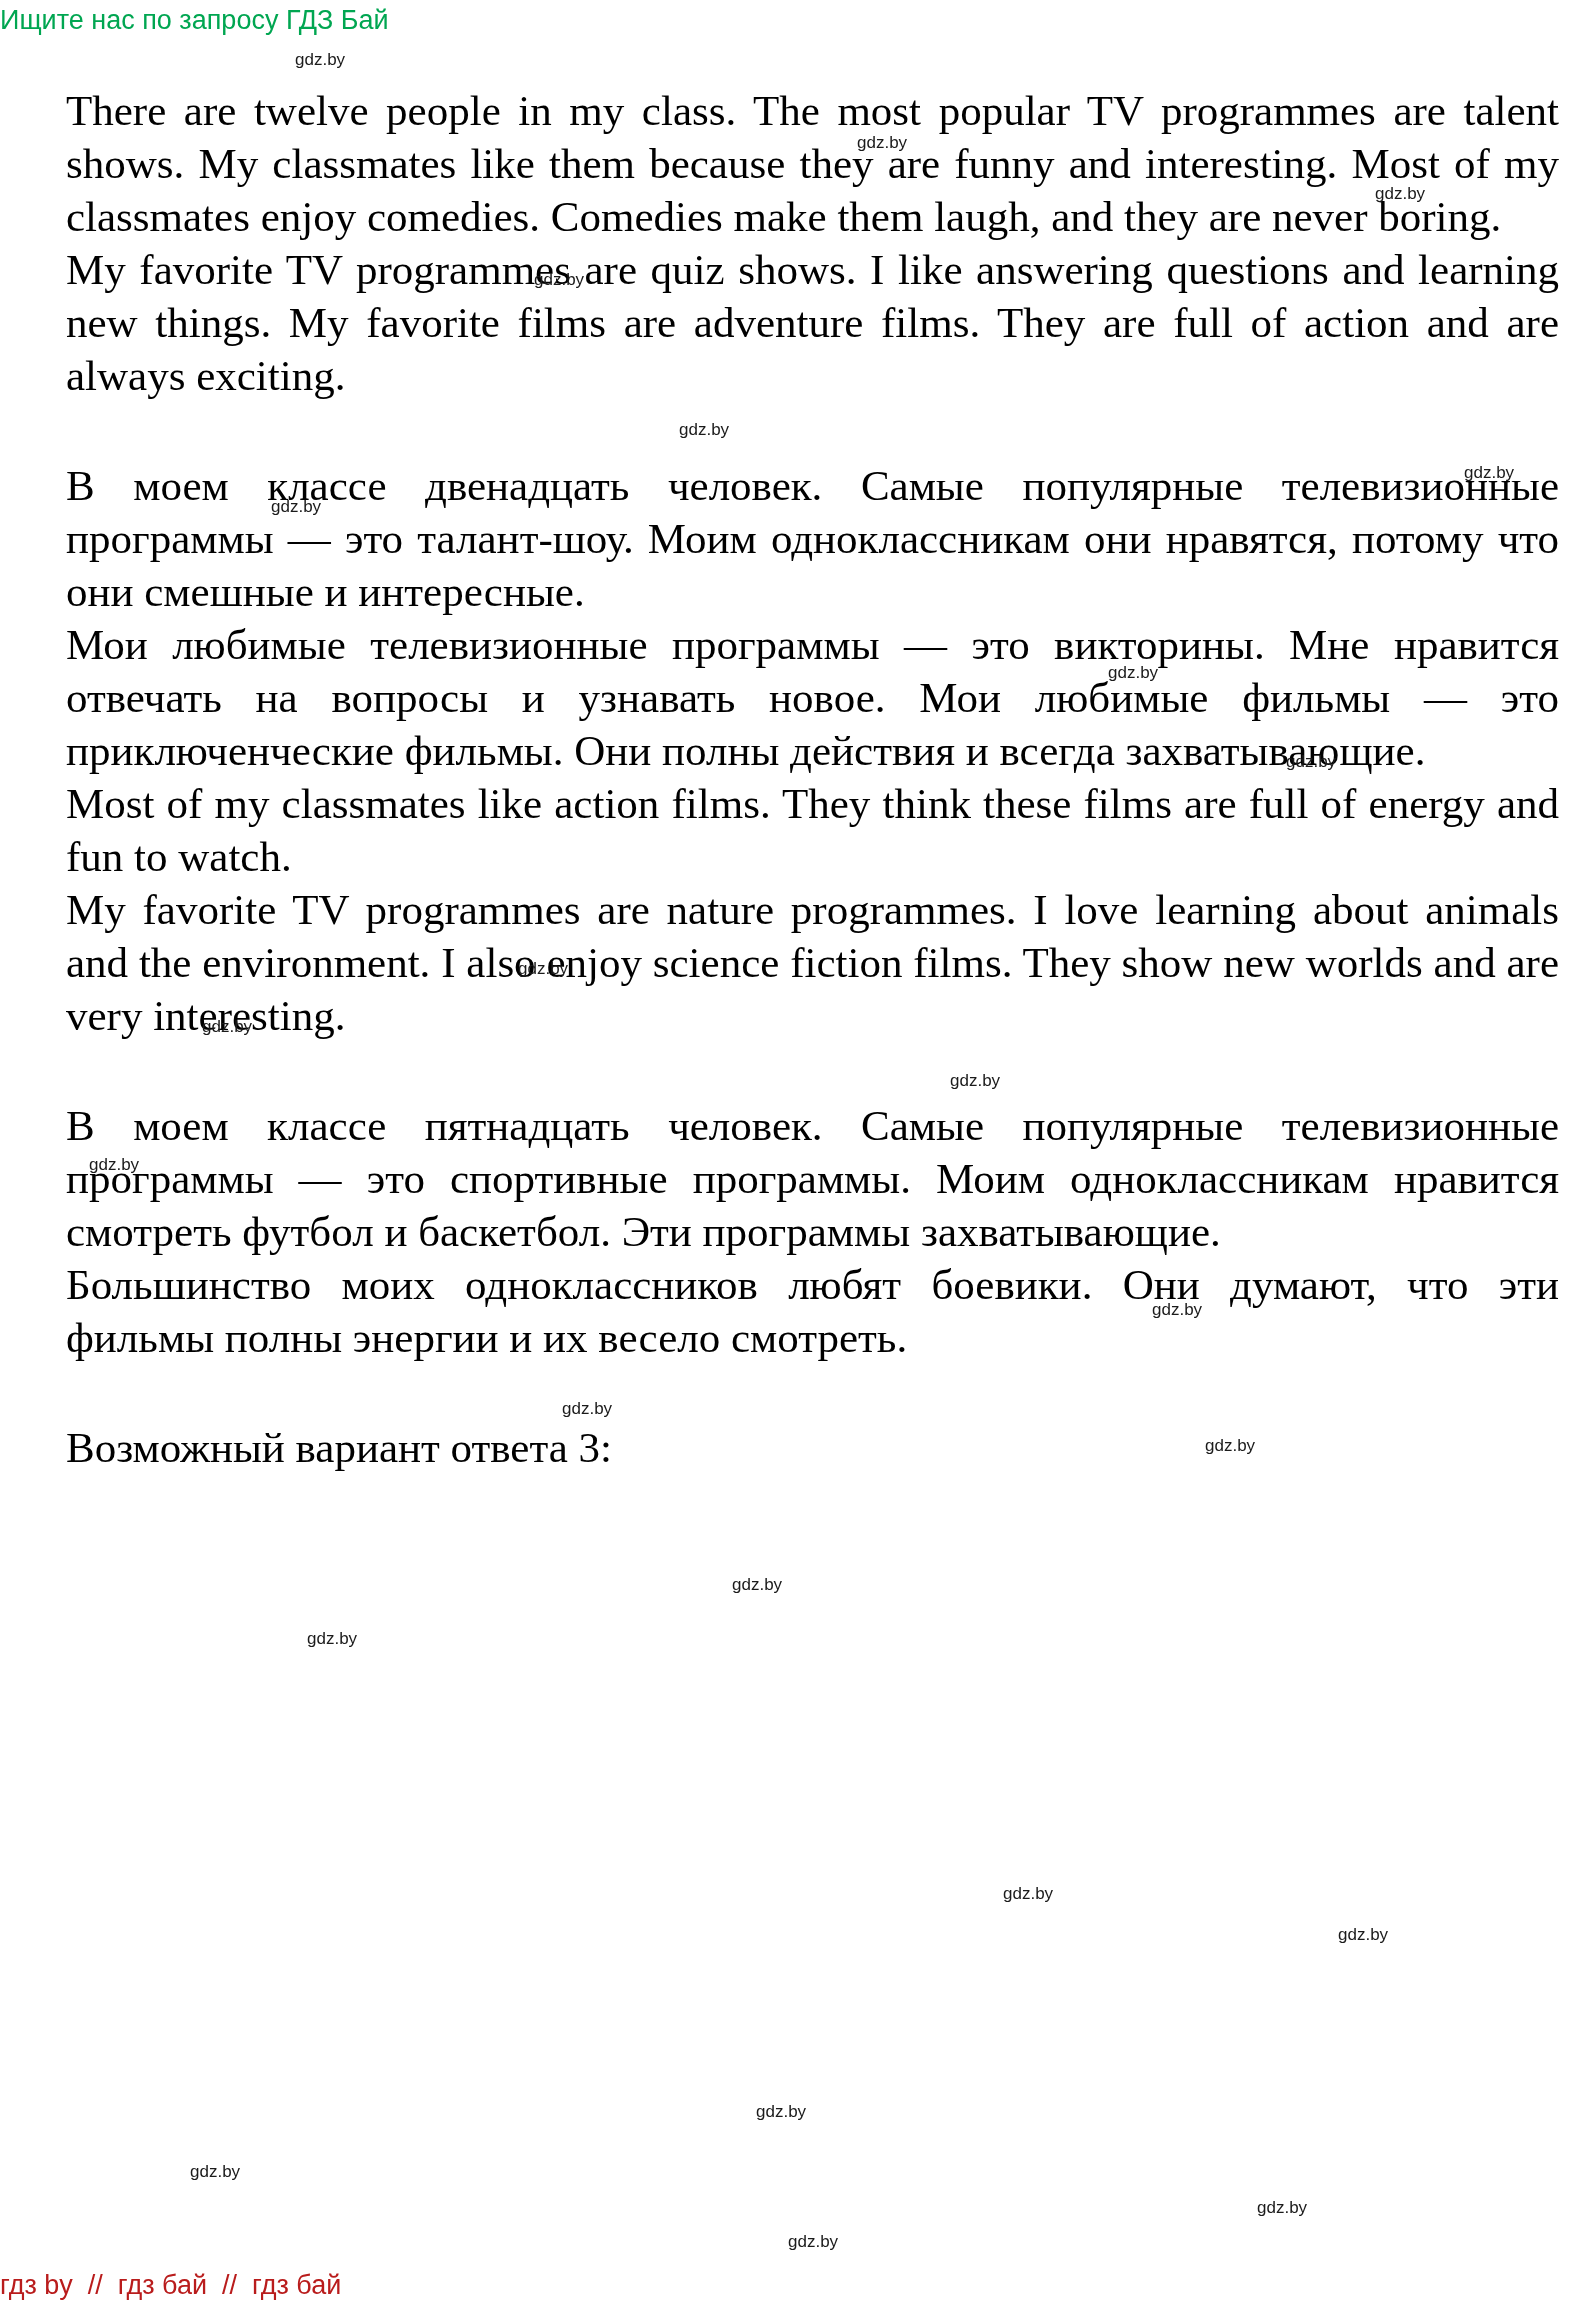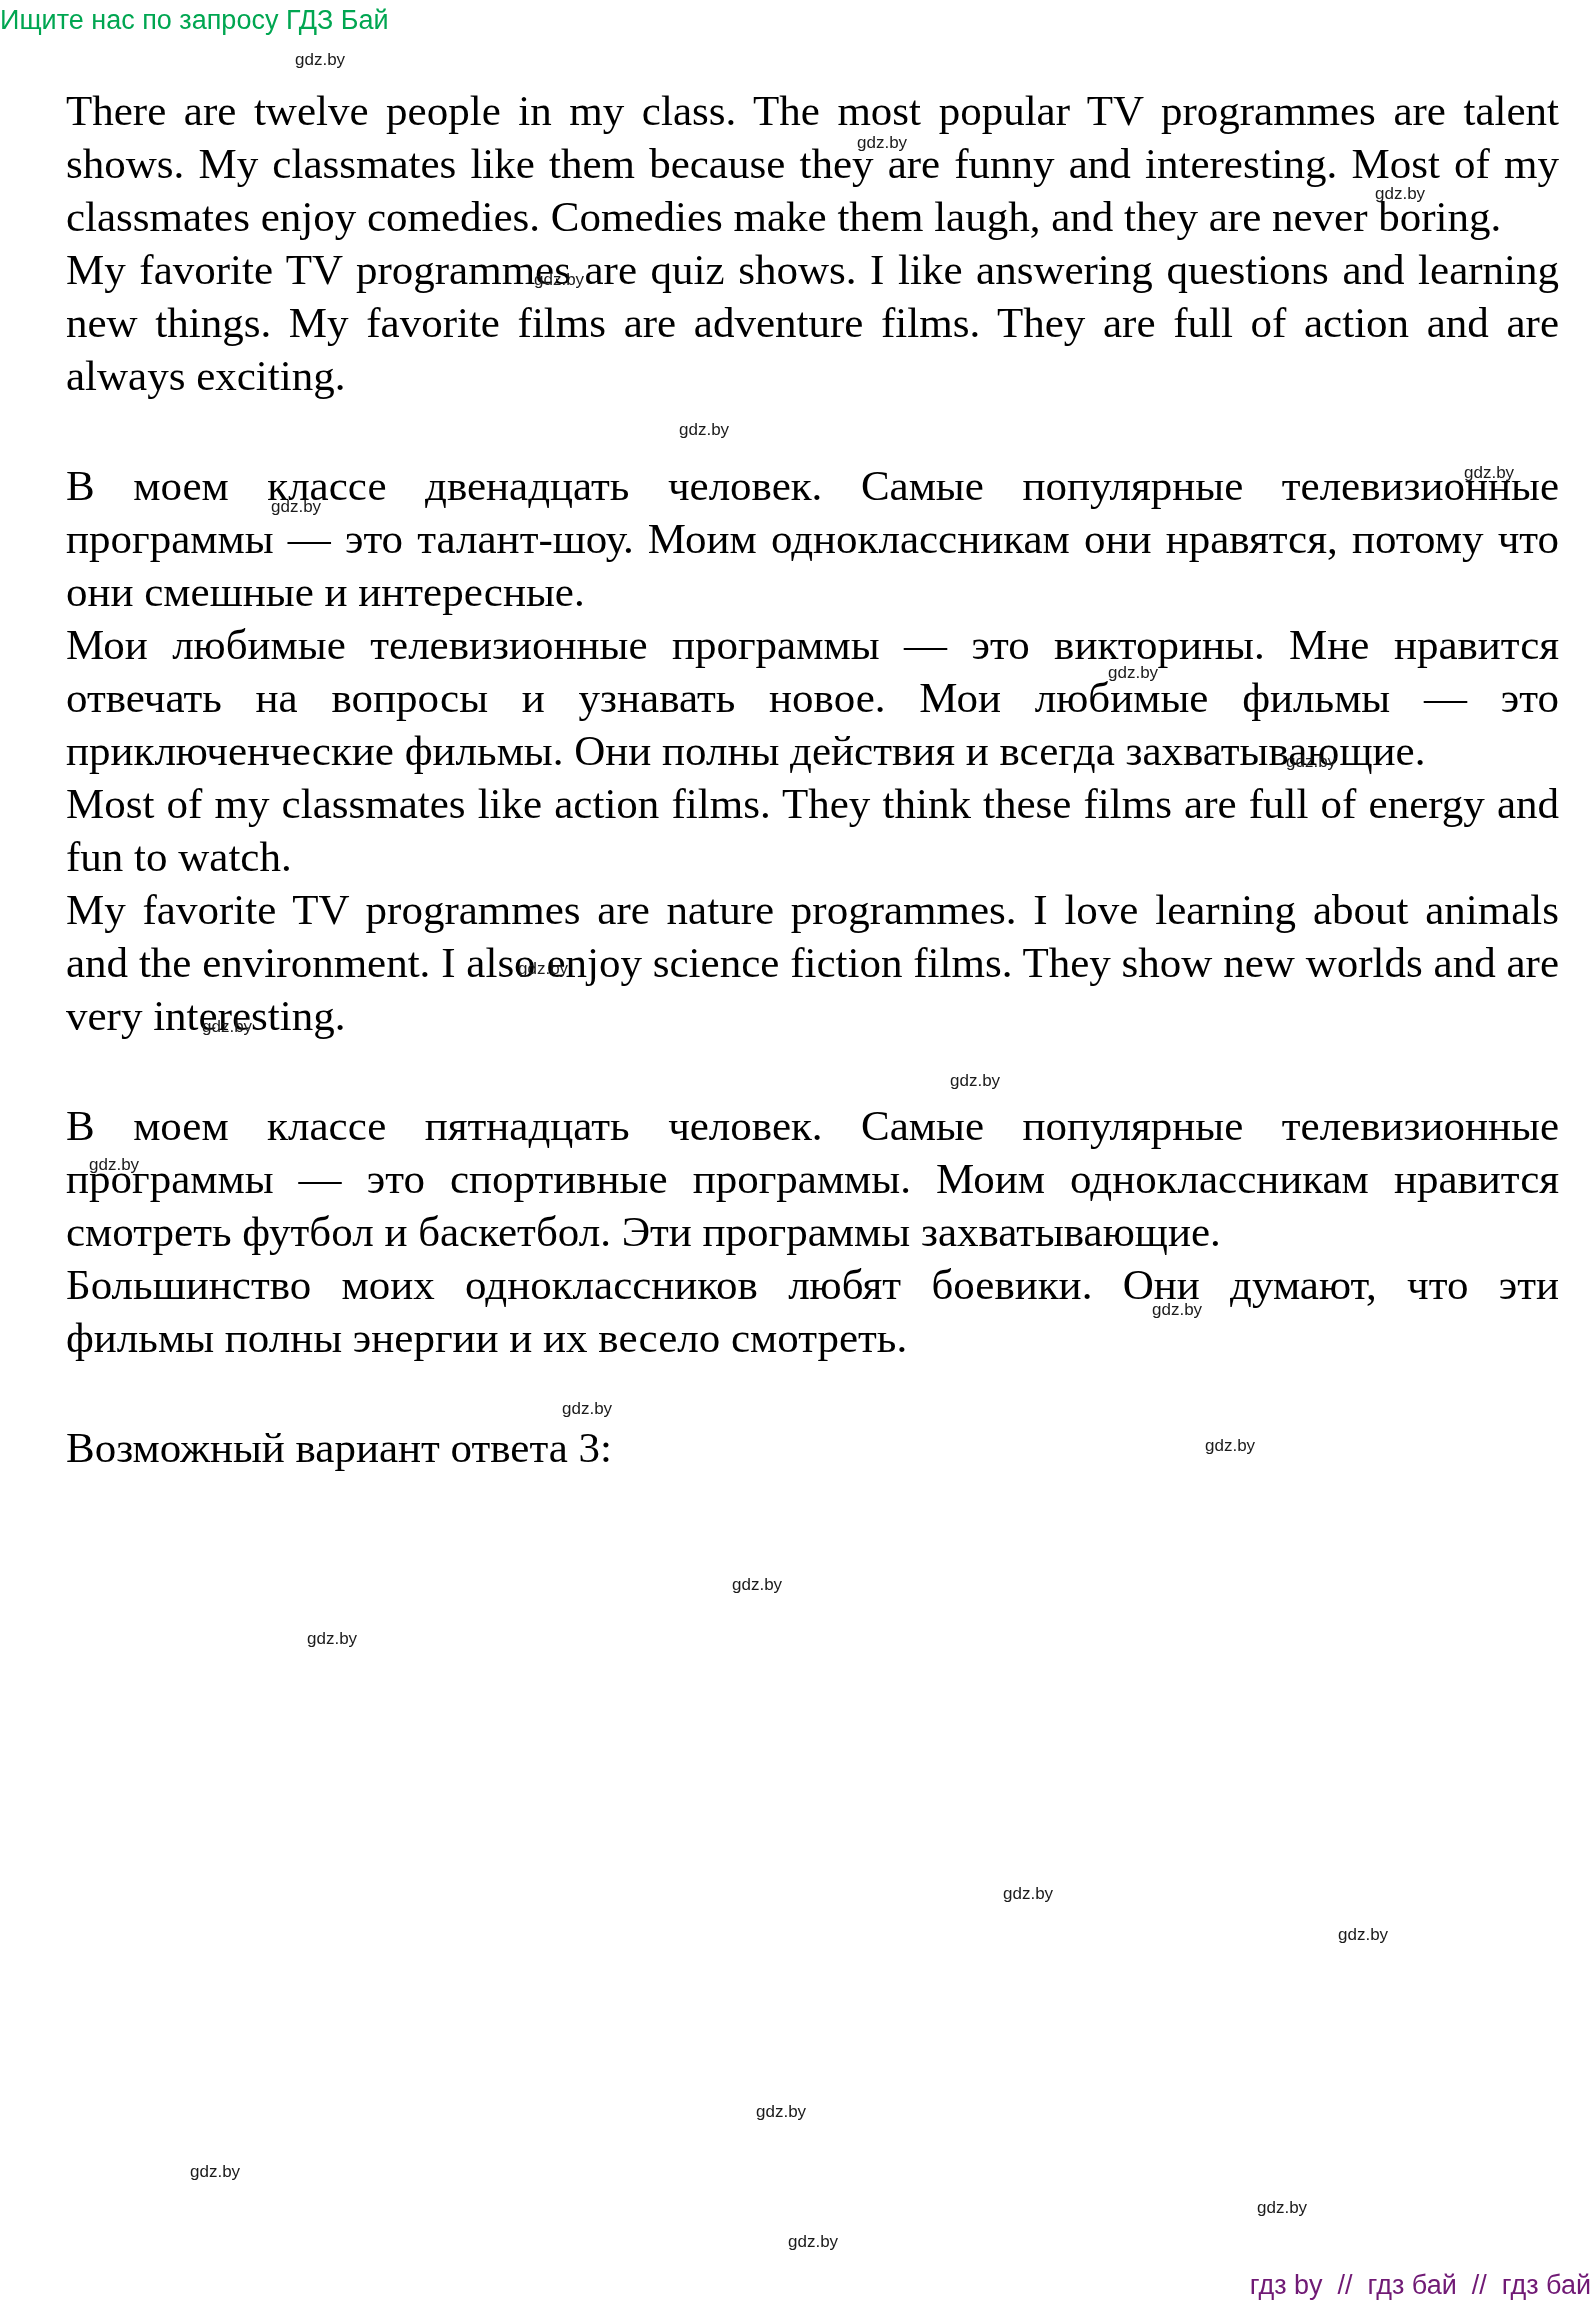--- a/index.html
+++ b/index.html
@@ -23,24 +23,24 @@
     text-align: left;
     font-family: "Liberation Sans", sans-serif;
     font-size: 27px;
     color: #00A651;
   }
   .page-footer {
     position: absolute;
     bottom: 6.5px;
     left: 0;
     width: 100%;
-    text-align: right;
+    text-align: left;
     font-family: "Liberation Sans", sans-serif;
     font-size: 27px;
-    color: #701a75;
+    color: #b91c1c;
     white-space: pre;
   }
   .content {
     position: absolute;
     top: 84px;
     left: 66px;
     right: 32px;
     font-size: 43px;
     line-height: 53px;
     text-align: justify;

